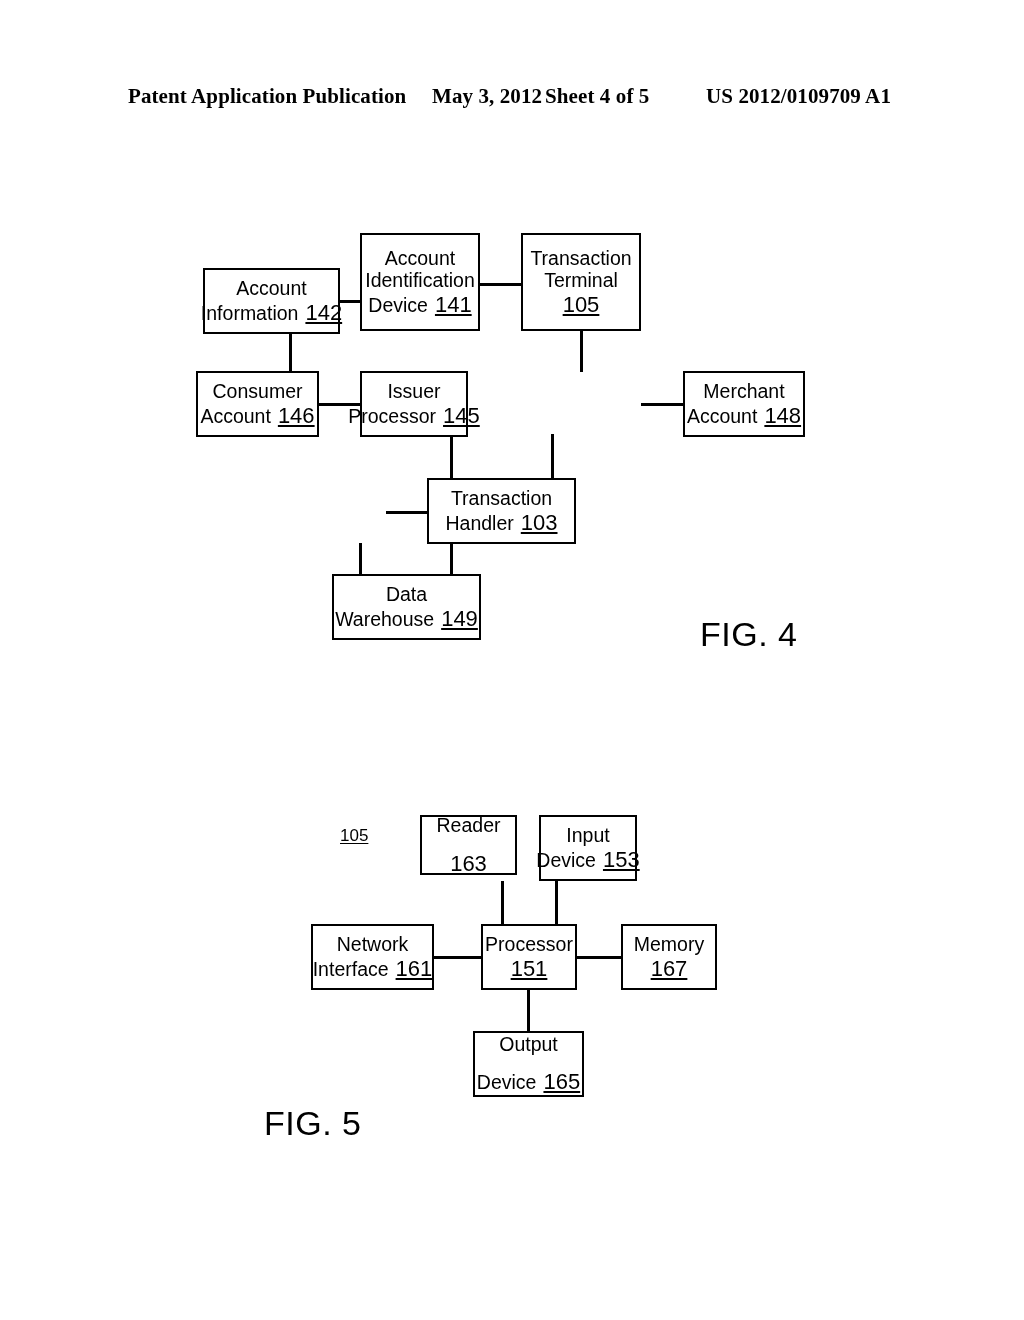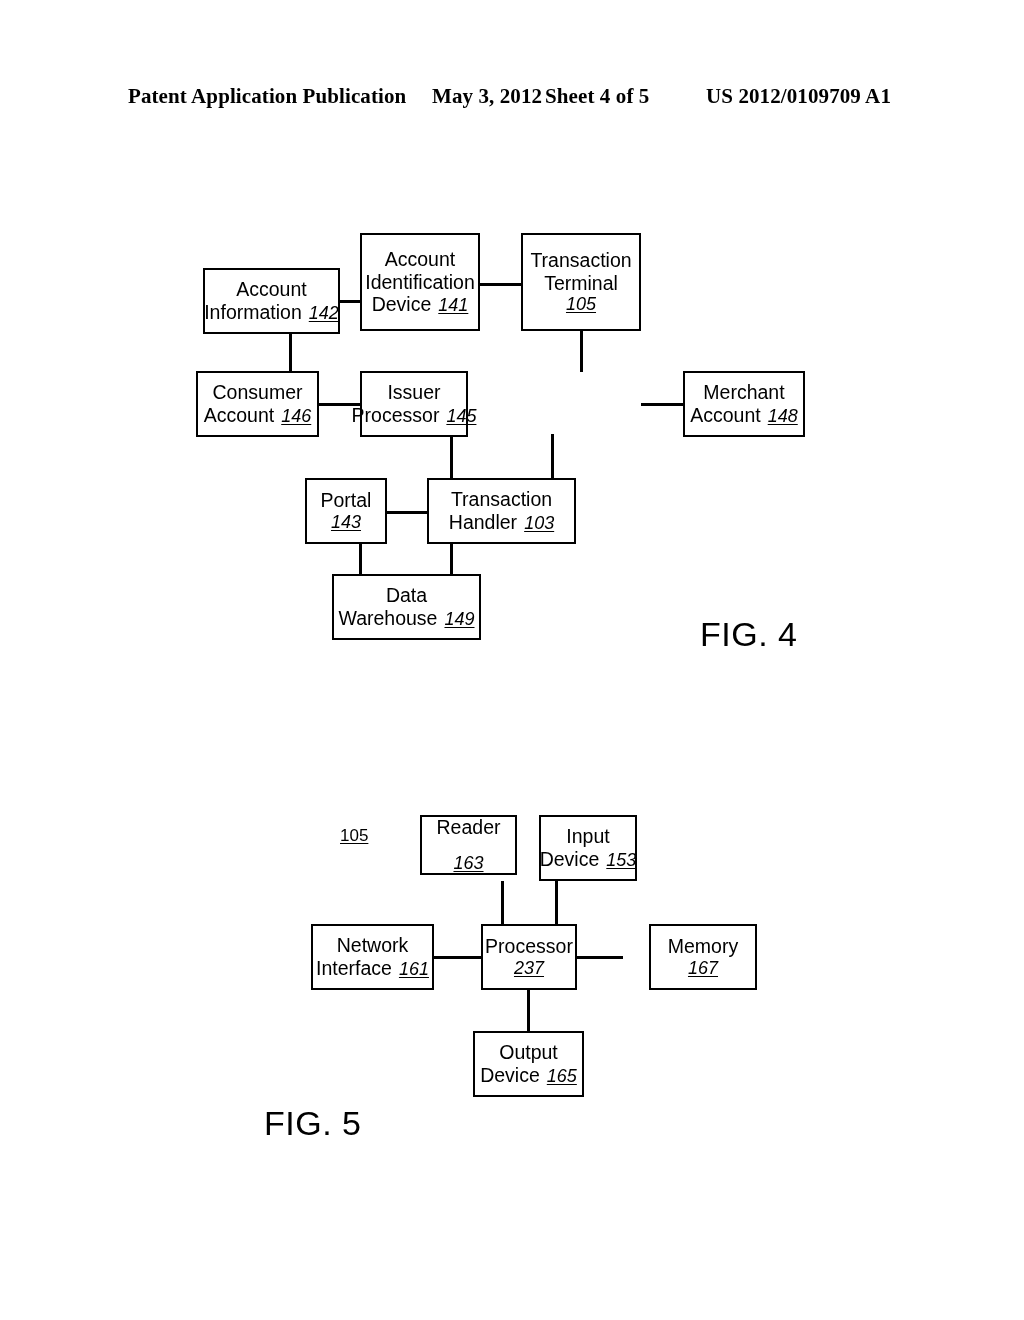--- a/index.html
+++ b/index.html
@@ -56,22 +56,21 @@
     text-align: center;
     padding: 0 4px;
   }
   .node .nline {
     display: block;
     white-space: nowrap;
   }
   .node .ref {
     text-decoration: underline;
     text-underline-offset: 1.5px;
-    font-size: 18px;
-    font-style: italic;
+    font-size: 22px;
   }
   .node .nline .ref { margin-left: 7px; }
 
   
   .conn {
     position: absolute;
     background: #000;
     z-index: 1;
   }
   .conn.h { height: 2.5px; }
@@ -156,24 +155,20 @@
     <span class="nline">Issuer</span>
     <span class="nline"><span>Processor</span><span class="ref">145</span></span>
   </div>
 
 
   <div class="node" style="left:683px; top:371px; width:122px; height:66px;">
     <span class="nline">Merchant</span>
     <span class="nline"><span>Account</span><span class="ref">148</span></span>
   </div>
 
-  <div class="node" style="left:305px; top:478px; width:82px; height:66px;">
-    <span class="nline">Portal</span>
-    <span class="ref">143</span>
-  </div>
 
   <div class="node" style="left:427px; top:478px; width:149px; height:66px;">
     <span class="nline">Transaction</span>
     <span class="nline"><span>Handler</span><span class="ref">103</span></span>
   </div>
 
   <div class="node" style="left:332px; top:574px; width:149px; height:66px;">
     <span class="nline">Data</span>
     <span class="nline"><span>Warehouse</span><span class="ref">149</span></span>
   </div>
@@ -205,27 +200,27 @@
     <span class="nline"><span>Device</span><span class="ref">153</span></span>
   </div>
 
   <div class="node" style="left:311px; top:924px; width:123px; height:66px;">
     <span class="nline">Network</span>
     <span class="nline"><span>Interface</span><span class="ref">161</span></span>
   </div>
 
   <div class="node" style="left:481px; top:924px; width:96px; height:66px;">
     <span class="nline">Processor</span>
-    <span class="ref">237</span>
-  </div>
-
-  <div class="node" style="left:621px; top:924px; width:108px; height:66px;margin-left:28px;">
+    <span class="ref">151</span>
+  </div>
+
+  <div class="node" style="left:621px; top:924px; width:96px; height:66px;">
     <span class="nline">Memory</span>
     <span class="ref">167</span>
   </div>
 
-  <div class="node" style="left:473px; top:1031px; width:111px; height:66px;">
+  <div class="node" style="left:473px; top:1031px; width:111px; height:66px;justify-content:space-between;">
     <span class="nline">Output</span>
     <span class="nline"><span>Device</span><span class="ref">165</span></span>
   </div>
 
   <div class="fig-caption" style="left:264px; top:1104px;">FIG. 5</div>
 </div>
 
 </body></html>

